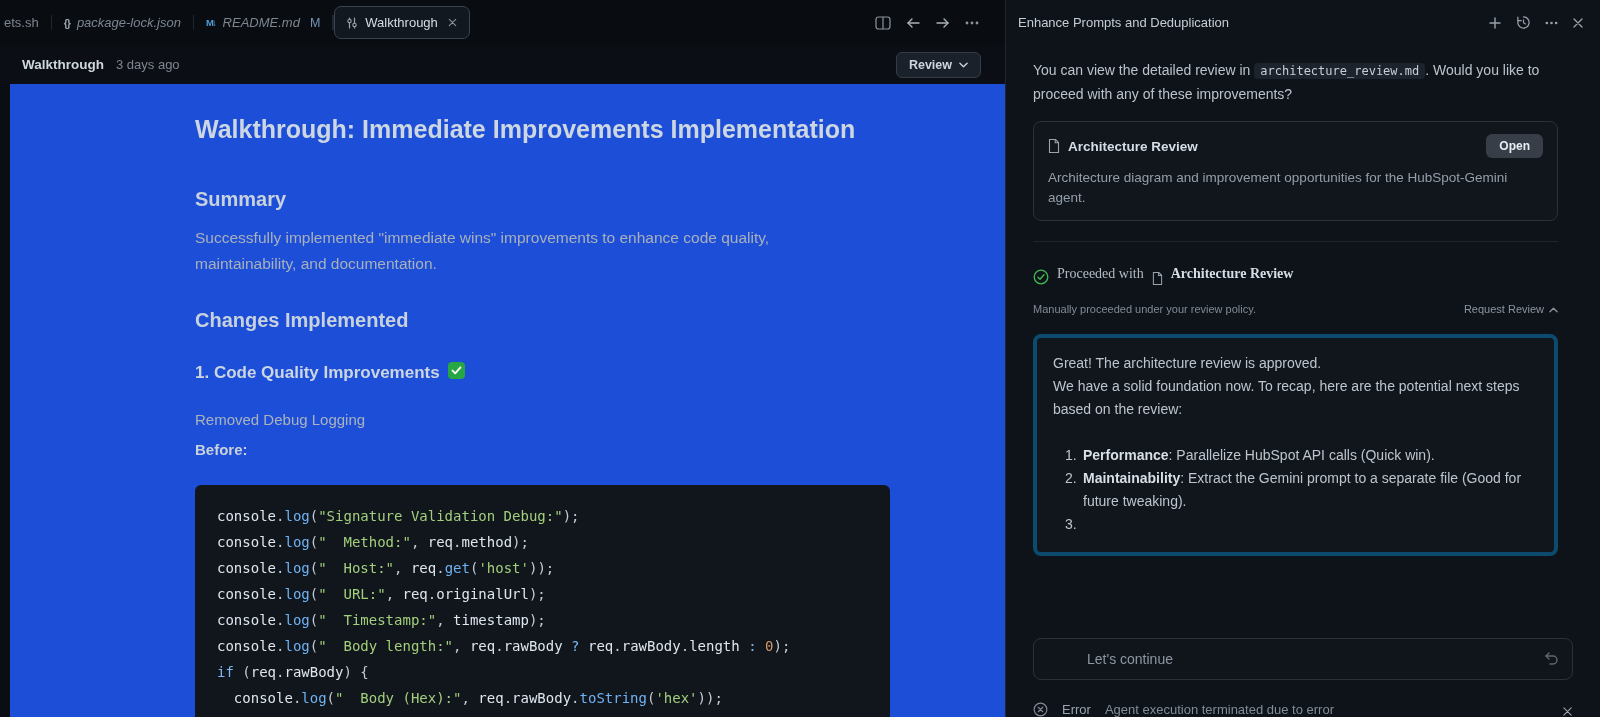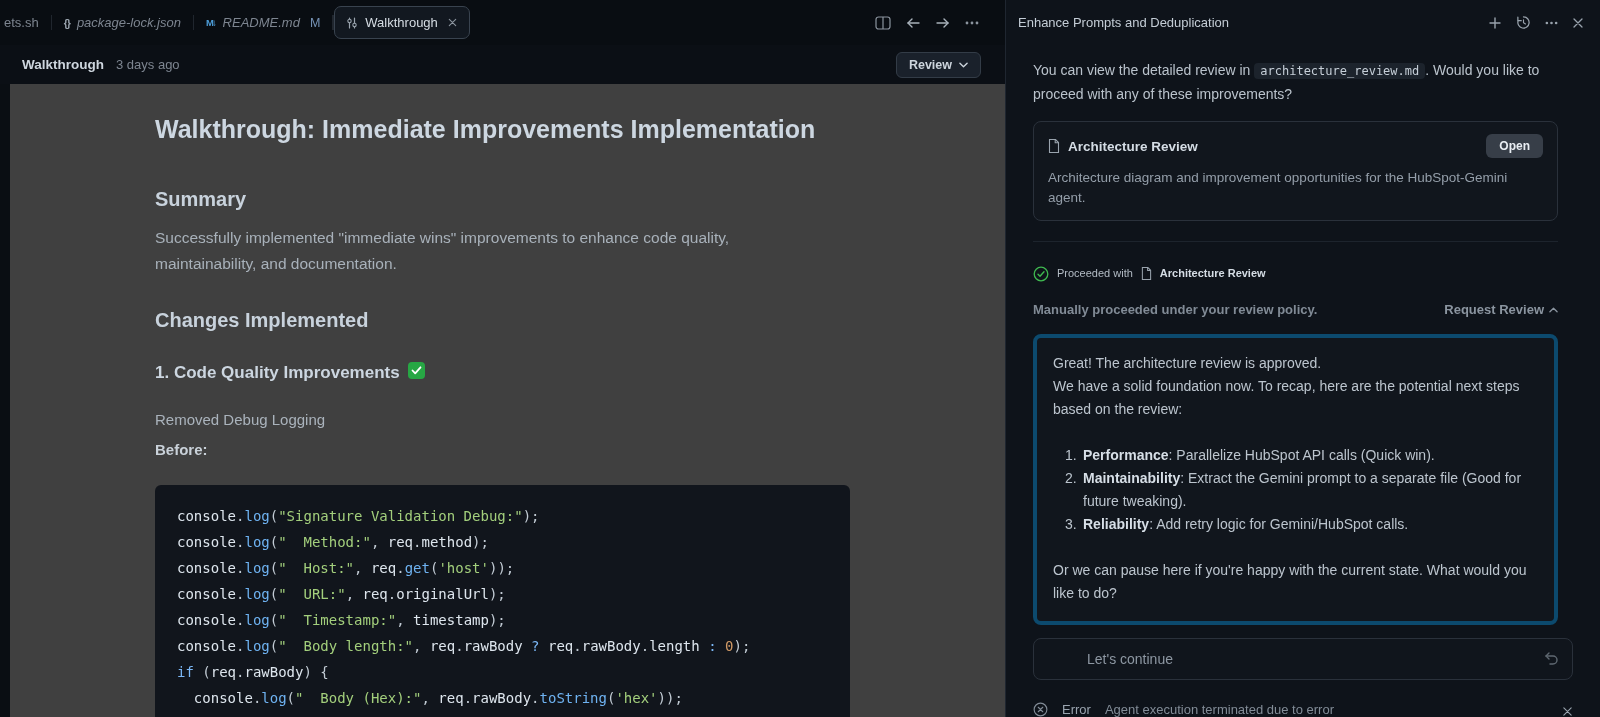--- a/index.html
+++ b/index.html
@@ -40,21 +40,21 @@
   }
   .doc-title { font-weight:700; font-size:13.5px; color:#ced6de; }
   .doc-time { font-size:13px; color:#7d8590; }
   .review-btn {
     margin-left:auto; display:flex; align-items:center; gap:7px;
     background:#1a212b; border:1px solid #333c47; color:#ccd4dc;
     font-size:12.5px; font-weight:700; border-radius:6px; padding:5px 12px;
     font-family:"Liberation Sans", sans-serif; cursor:pointer;
   }
 
-  .docarea { flex:1; display:flex; background:#404040; overflow:hidden; }
+  .docarea { flex:1; display:flex; background:#1d4ed8; overflow:hidden;gap:40px; }
   .gutter { width:10px; background:#0a0e13; flex-shrink:0; }
   .doc { padding:29px 0 0 145px; }
   .doc h1 { font-size:25px; line-height:32px; font-weight:700; color:#cdd7e1; }
   .doc h2 { font-size:20px; line-height:26px; font-weight:700; color:#c8d2dc; }
   .h2-summary { margin-top:41px; }
   .p-summary { margin-top:13px; font-size:15.5px; line-height:26px; color:#a8b1ba; max-width:635px; }
   .h2-changes { margin-top:30px; }
   .doc h3 { margin-top:29px; font-size:17px; line-height:22px; font-weight:700; color:#ccd6e0; display:flex; align-items:flex-start; gap:8px; }
   .check-badge {
     width:17px; height:17px; border-radius:4px; background:#27a744;
@@ -97,23 +97,23 @@
   }
   .card-head { display:flex; align-items:center; gap:8px; }
   .card-title { font-size:13.5px; font-weight:700; color:#d5dde5; }
   .open-btn {
     margin-left:auto; background:#373e48; color:#e8edf2; font-size:12px; font-weight:700;
     border:none; border-radius:6px; padding:5px 13px; font-family:"Liberation Sans", sans-serif; cursor:pointer;
   }
   .card-desc { margin-top:10px; font-size:13.5px; line-height:20px; color:#949ea9; }
 
   .proceeded-section { margin-top:20px; border-top:1px solid #1d242d; padding-top:20px; }
-  .proceeded-row { display:flex; align-items:center; gap:8px; font-size:11px; color:#b3bcc5; }
+  .proceeded-row { display:flex; align-items:flex-end; gap:8px; font-size:14px; color:#b3bcc5;font-family:Liberation Serif, serif; }
   .proceeded-name { font-weight:700; color:#d5dde5; }
-  .policy-row { display:flex; align-items:center; margin-top:13px; font-size:13px; color:#818b96;font-weight:bold; }
+  .policy-row { display:flex; align-items:center; margin-top:13px; font-size:11px; color:#818b96; }
   .request-review { margin-left:auto; display:flex; align-items:center; gap:5px; color:#8b95a0; cursor:pointer; }
 
   .message-card {
     border:4px solid #0c4a6e; border-radius:8px; padding:14px 16px 16px;
     margin-top:13px; background:rgba(255,255,255,.015); color:#bcc5ce;
   }
   .msg-list { margin-top:23px; }
   .msg-li { display:flex; margin-left:12px; }
   .li-num { width:18px; flex-shrink:0; }
   .li-text b { color:#d7dfe7; }
@@ -329,24 +329,22 @@
           <div class="msg-li">
             <span class="li-num">1.</span>
             <span class="li-text"><b>Performance</b><span>: Parallelize HubSpot API calls (Quick win).</span></span>
           </div>
           <div class="msg-li">
             <span class="li-num">2.</span>
             <span class="li-text"><b>Maintainability</b><span>: Extract the Gemini prompt to a separate file (Good for future tweaking).</span></span>
           </div>
           <div class="msg-li">
             <span class="li-num">3.</span>
-            <span class="li-text"><b>Reliability</b><span>: Add retry logic for Gemini/HubSpot calls.</span></span>
           </div>
         </div>
-        <div class="msg-p2">Or we can pause here if you're happy with the current state. What would you like to do?</div>
       </div>
 
     </div>
 
     <div class="input-box">
       <span class="input-text">Let's continue</span>
       <span class="input-undo">
         <svg width="16" height="14" viewBox="0 0 16 14">
             <path d="M3 6h7a4 4 0 0 1 0 8H7" fill="none" stroke="currentColor" stroke-width="1.4" stroke-linecap="round" transform="translate(0,-2)"></path>
             <path d="M6 1L3 4l3 3" fill="none" stroke="currentColor" stroke-width="1.4" stroke-linecap="round" stroke-linejoin="round"></path>

